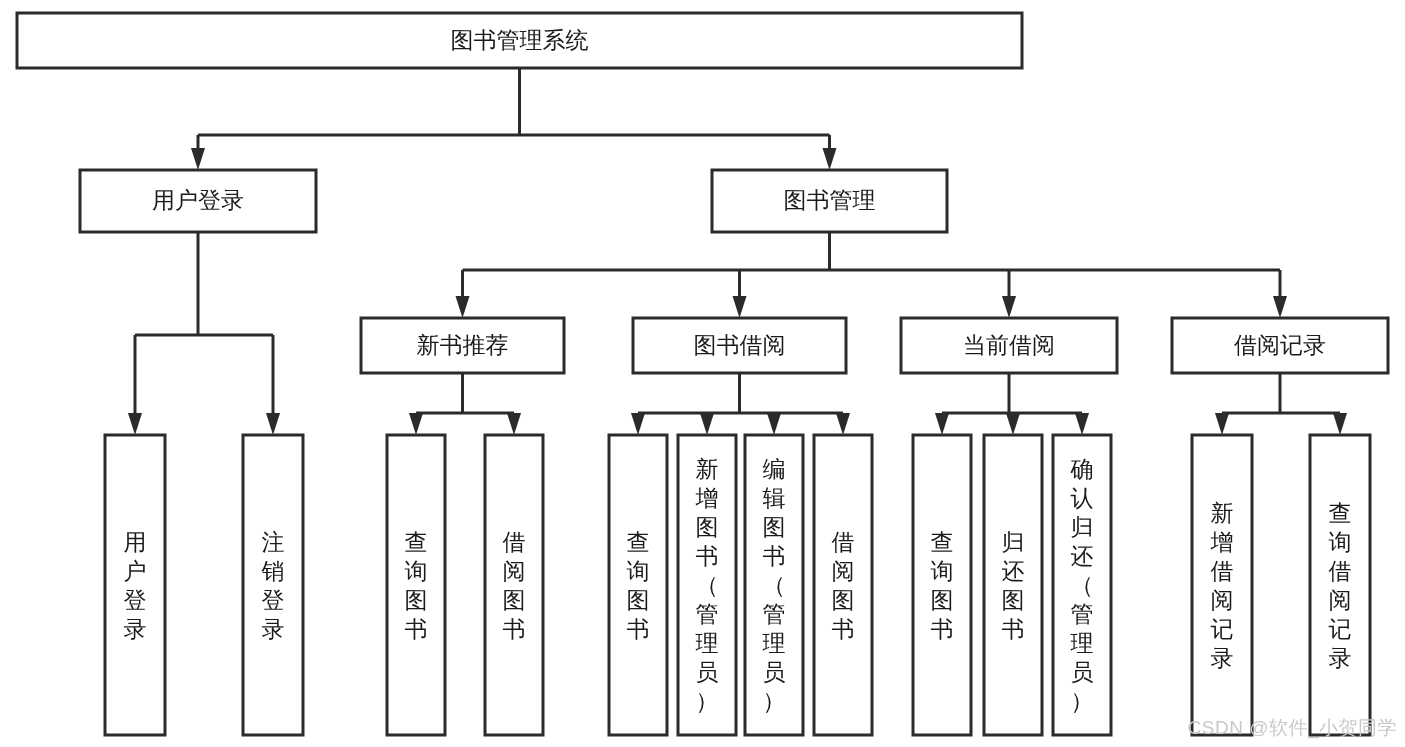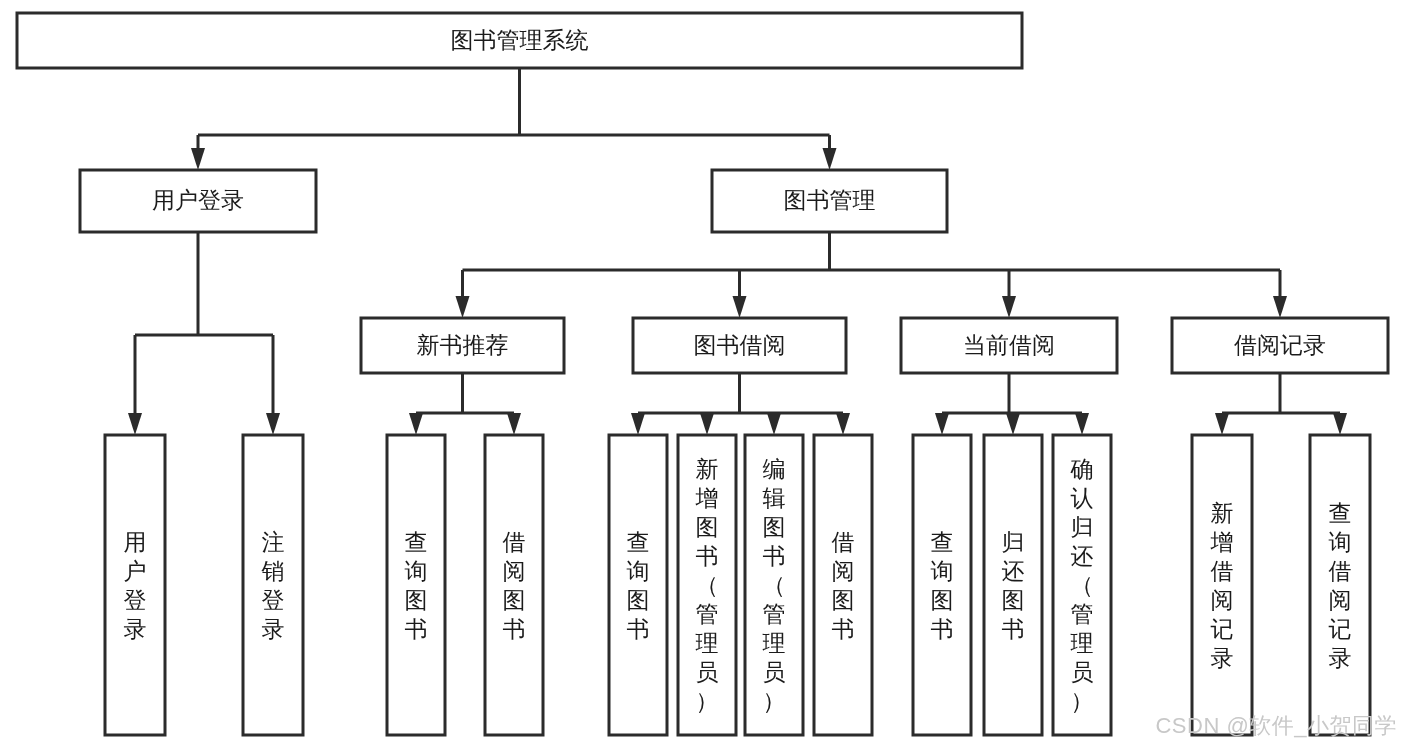--- a/index.html
+++ b/index.html
@@ -51,21 +51,21 @@
   }
   .arrow-head {
     fill: #2b2b2b;
     stroke: none;
   }
   .watermark-text {
     position: absolute;
     right: 8px;
     bottom: 6px;
     font-family: "Liberation Sans", "DejaVu Sans", sans-serif;
-    font-size: 22px;
+    font-size: 19px;
     color: #c8c8c8;
     letter-spacing: 0.5px;
     white-space: nowrap;
     user-select: none;
   }
 </style>
 </head>
 <body>
 
 <div id="diagram-root">

